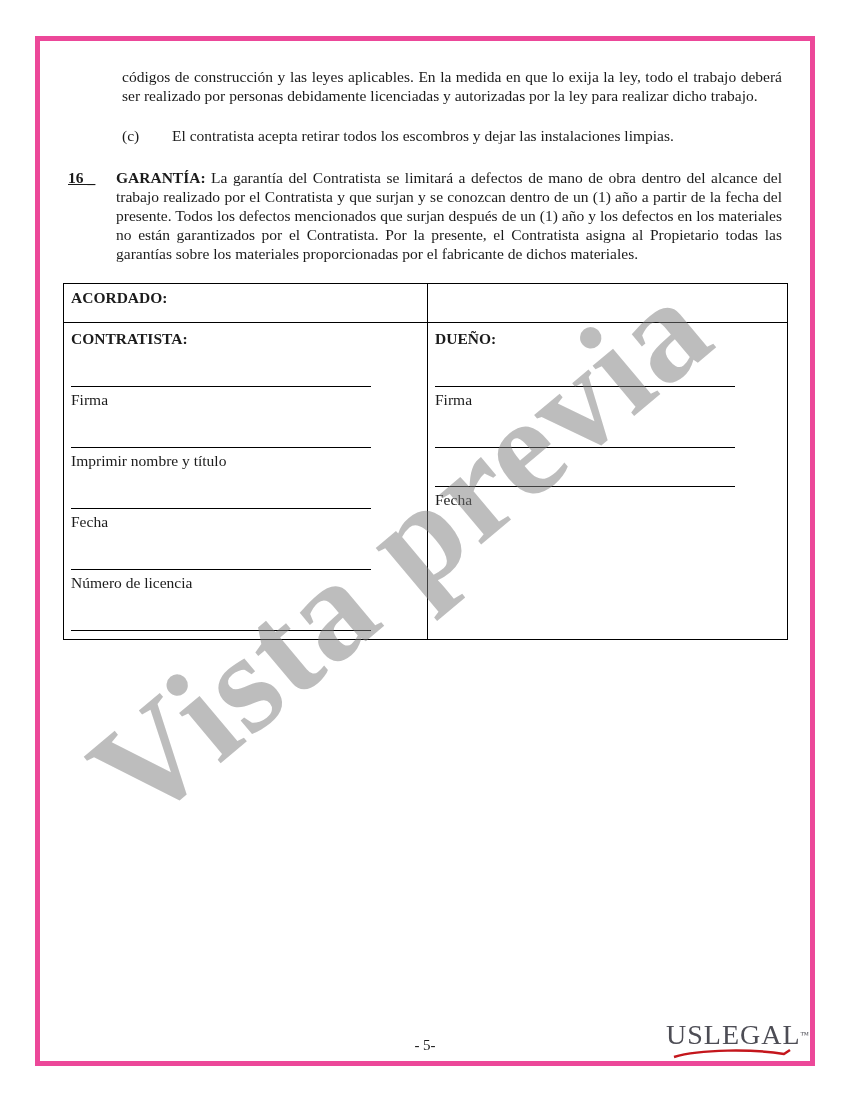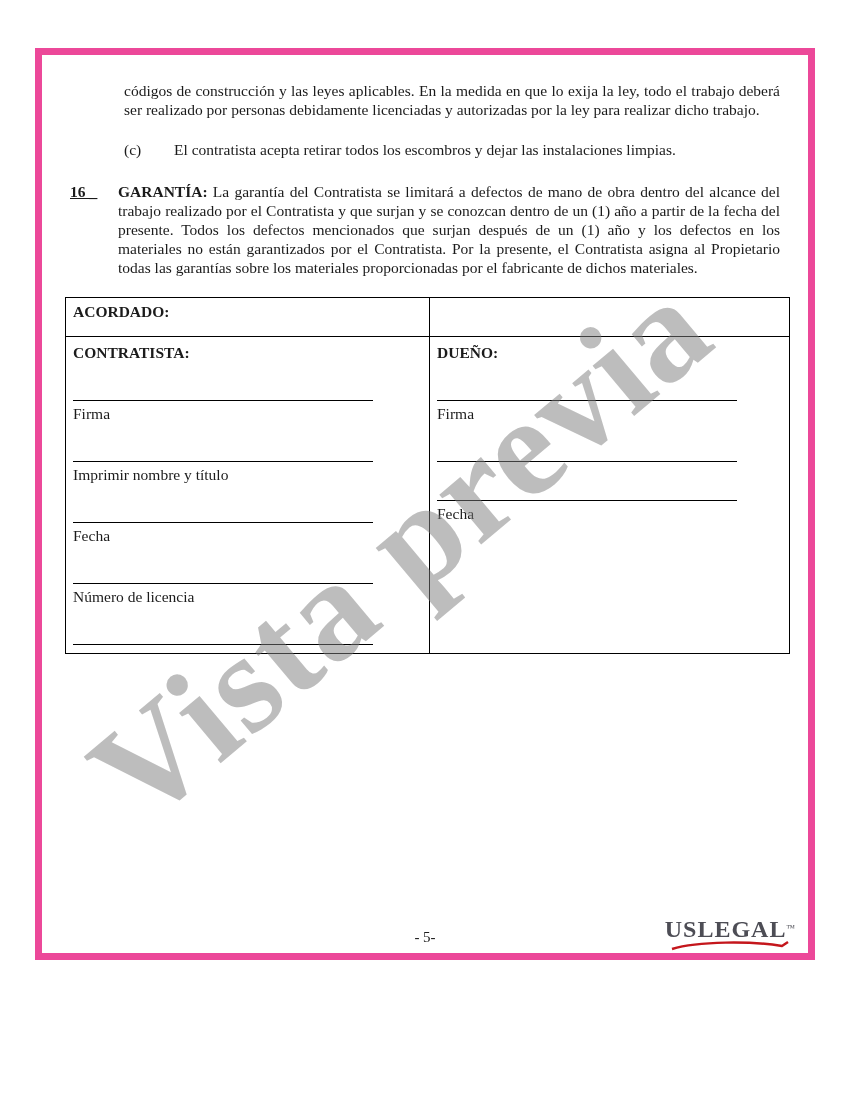--- a/index.html
+++ b/index.html
@@ -7,23 +7,23 @@
     position: relative;
     width: 850px;
     height: 1100px;
     background: #ffffff;
     font-family: "Liberation Serif", "DejaVu Serif", serif;
     color: #1b1b1b;
     overflow: hidden;
   }
   .frame {
     position: absolute;
-    top: 48px; left: 35px;
-    width: 780px; height: 912px;
-    border: 7px solid #ec4899;
+    top: 36px; left: 35px;
+    width: 780px; height: 1030px;
+    border: 5px solid #ec4899;
     box-sizing: border-box;
   }
   .inner {
     position: absolute;
     inset: 0;
     padding: 26px 20px 0 22px;
     box-sizing: border-box;
     font-size: 15.5px;
     line-height: 19px;
   }
@@ -113,23 +113,23 @@
   }
   .logo {
     position: absolute;
     right: 12px;
     bottom: 2px;
     width: 132px;
     text-align: center;
     line-height: 1;
   }
   .logo-text {
-    font-weight: 700;
+    font-weight: 400;
     color: #4d4d55;
-    font-size: 24px;
+    font-size: 28px;
     letter-spacing: 1px;
   }
   .logo-tm { font-size: 9px; vertical-align: super; color: #4d4d55; }
   .logo-swoosh { display: block; margin: -2px auto 0 auto; }
 </style>
 </head>
 <body>
 
 <div class="page">
   <div class="frame">

